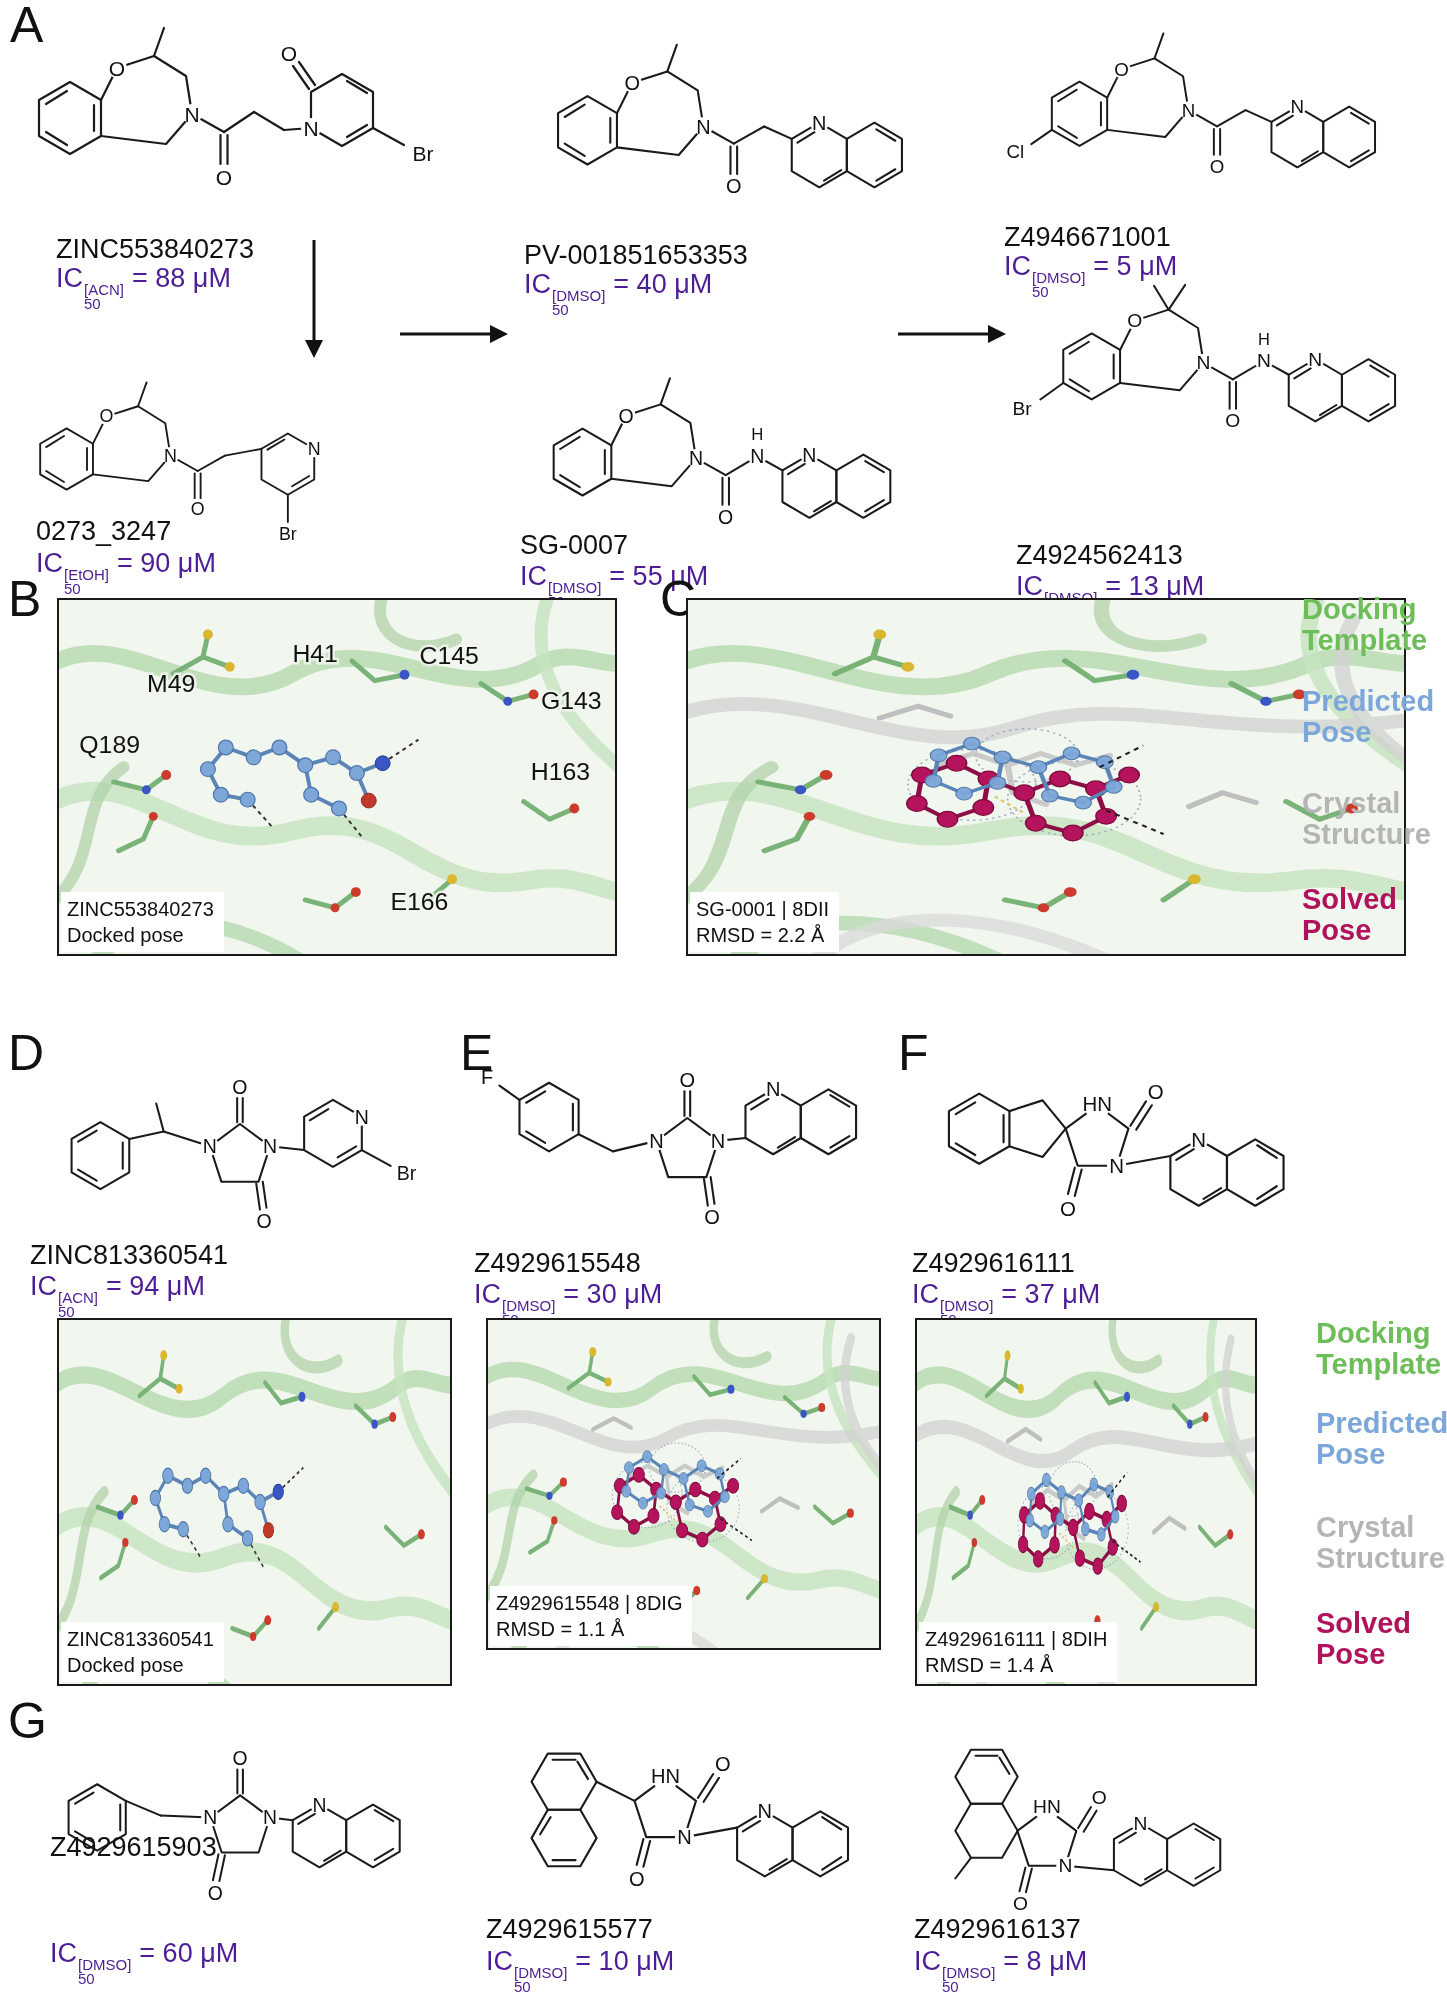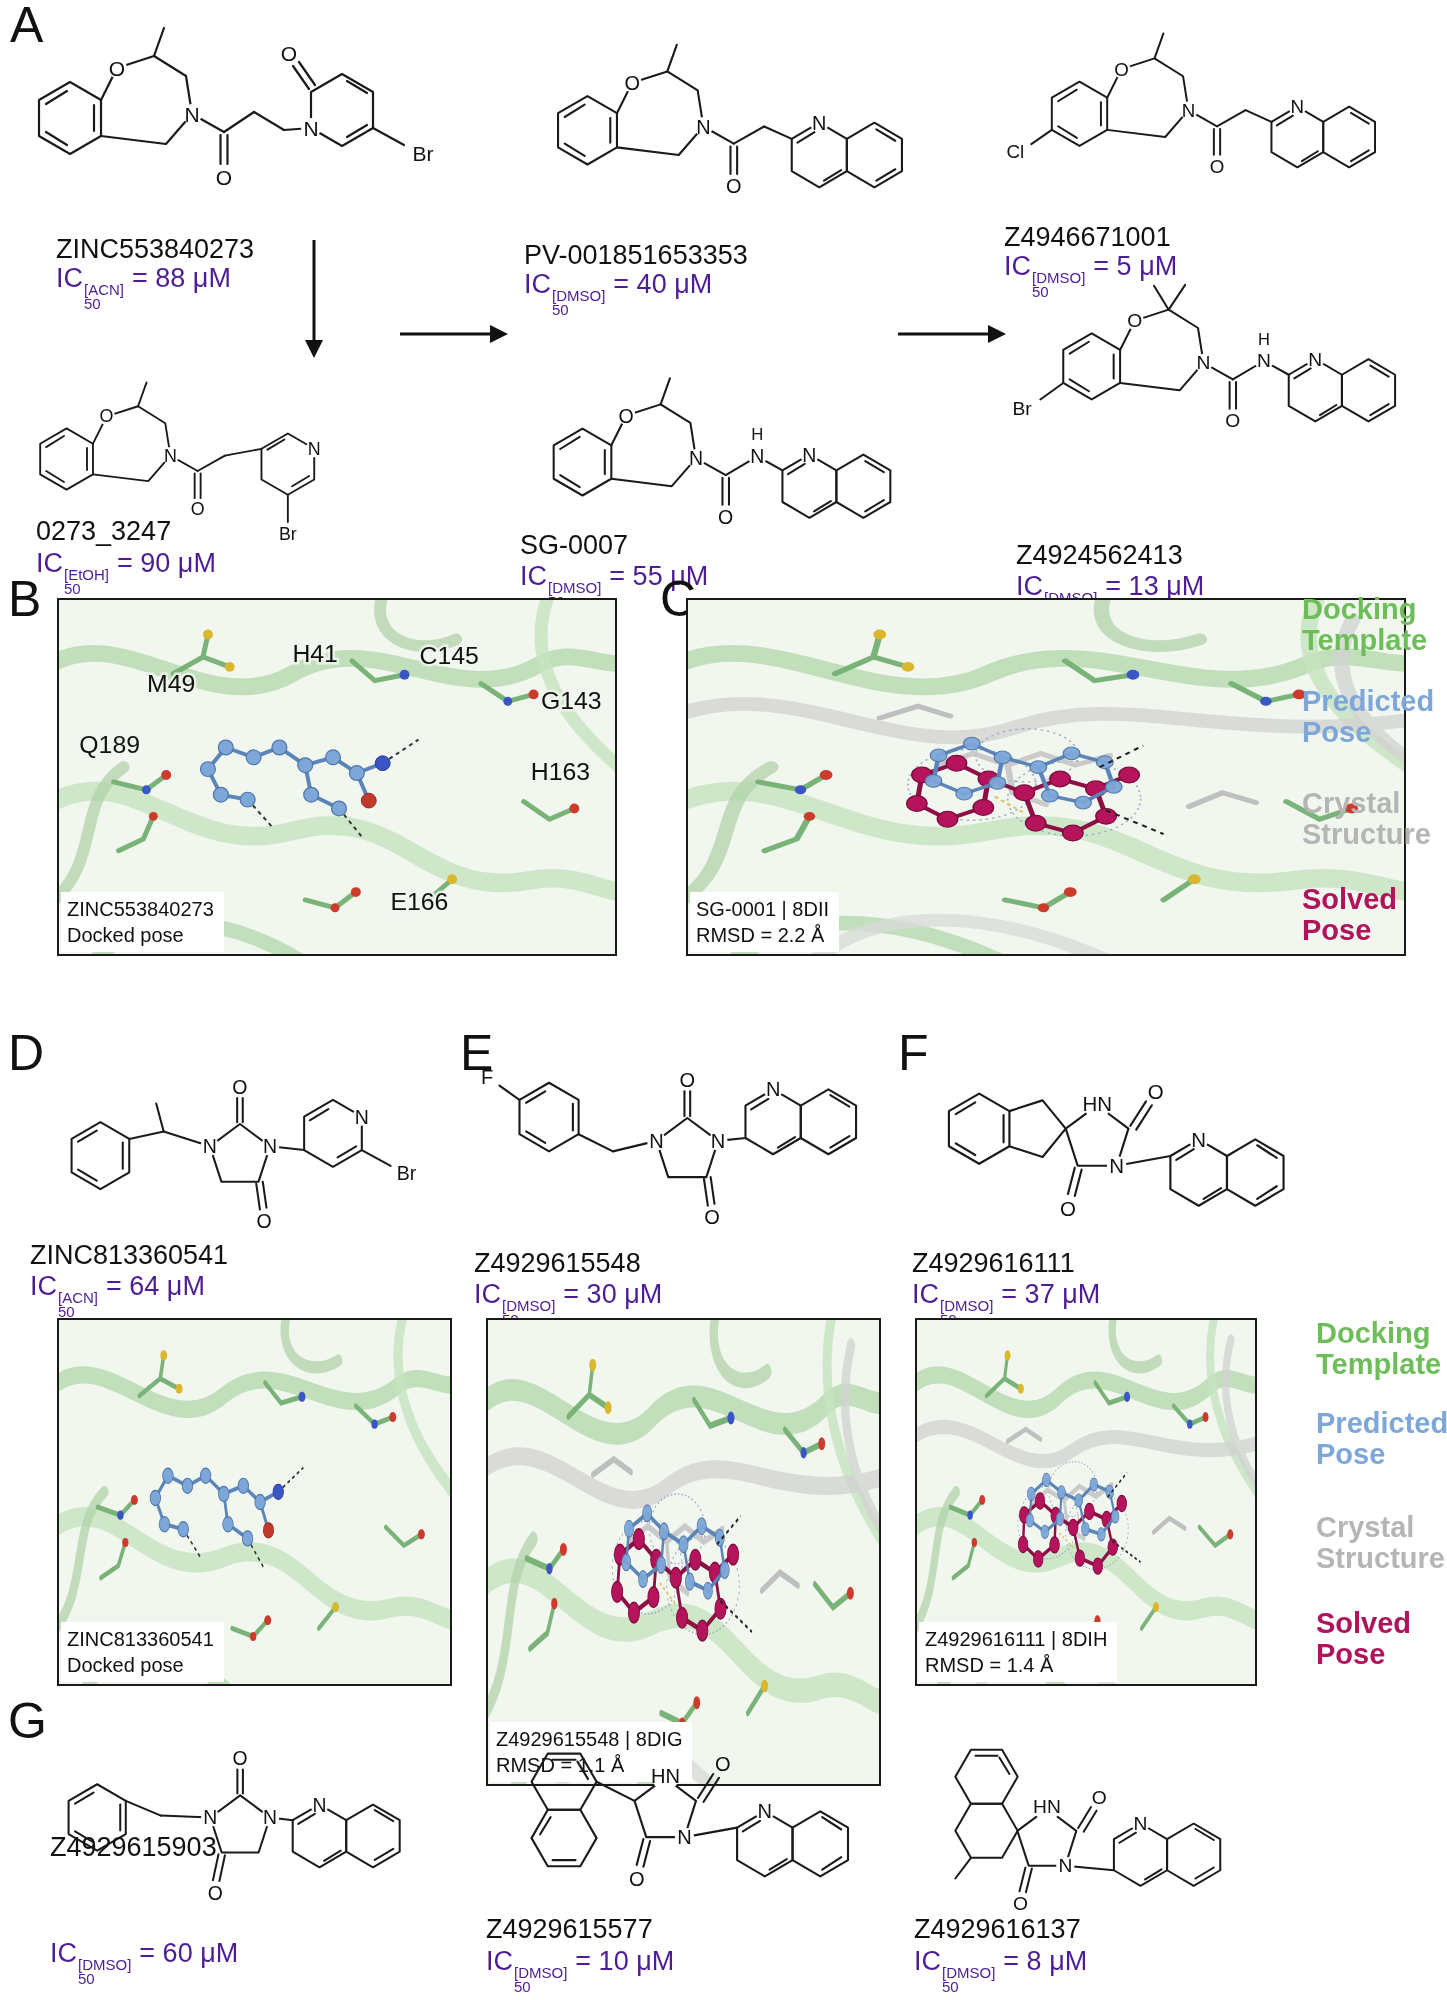--- a/index.html
+++ b/index.html
@@ -480,21 +480,21 @@
     <text x="262.3" y="110">N</text>
     <text x="256" y="190">O</text>
     <text x="361" y="78">N</text>
     <text x="409" y="139">Br</text>
   </svg>
   <div class="cid" style="left:30px;top:1240px">ZINC813360541</div>
   <div class="ic50" style="left:30px;top:1271px">
     <span>IC</span><span class="stk">
         <span>[ACN]</span>
         <span>50</span>
-      </span><span class="rhs">= 64 μM</span>
+      </span><span class="rhs">= 94 μM</span>
   </div>
 
   <div class="plabel" style="left:460px;top:1028px">E</div>
   <svg class="mol" style="left:468px;top:1036px;width:410px" viewBox="0 0 430 215">
     <polygon class="bd" points="85,49 116,67 116,103 85,121 54,103 54,67"></polygon>
     <line class="bd" x1="110" y1="71" x2="110" y2="99"></line>
       <line class="bd" x1="61" y1="70" x2="81" y2="58"></line>
       <line class="bd" x1="61" y1="100" x2="81" y2="112"></line>
     <line class="bd" x1="54" y1="67" x2="33" y2="52"></line>
     <line class="bd" x1="116" y1="103" x2="152" y2="121"></line>
@@ -568,21 +568,21 @@
   <div class="protein" style="left:57px;top:1318px;width:395px;height:368px">
     <svg class="scene" viewBox="0 0 560 360" preserveAspectRatio="none">
       <use href="#prot-bg"></use>
       <use href="#lig-blue" transform="translate(-12,4)"></use>
     </svg>
     <div class="pcap">
       <div>ZINC813360541</div>
       <div>Docked pose</div>
     </div>
   </div>
-  <div class="protein" style="left:486px;top:1318px;width:395px;height:468px">
+  <div class="protein" style="left:486px;top:1318px;width:395px;height:332px">
     <svg class="scene" viewBox="0 0 560 360" preserveAspectRatio="none">
       <use href="#prot-bg"></use>
       <use href="#gray-ribbons"></use>
       <use href="#lig-dual" transform="translate(6,4)"></use>
     </svg>
     <div class="pcap">
       <div>Z4929615548 | 8DIG</div>
       <div>RMSD = 1.1 Å</div>
     </div>
   </div>

